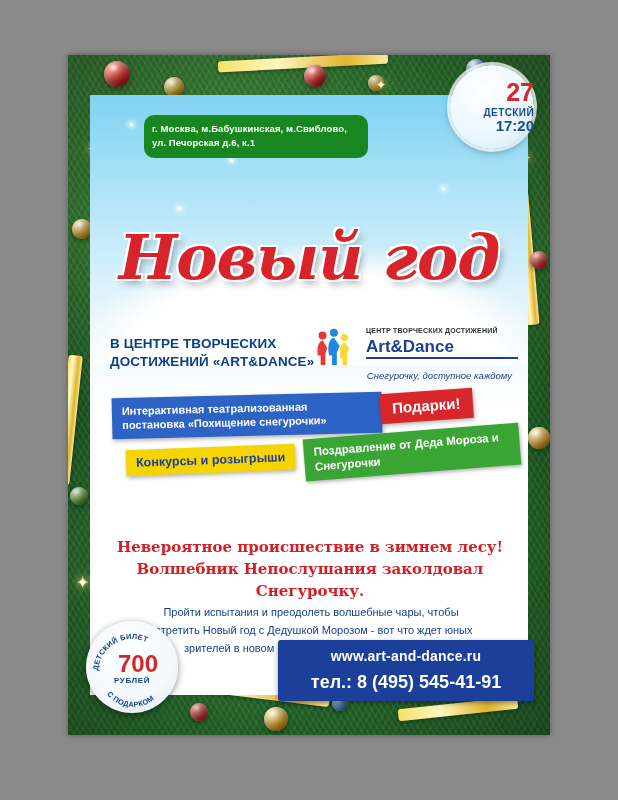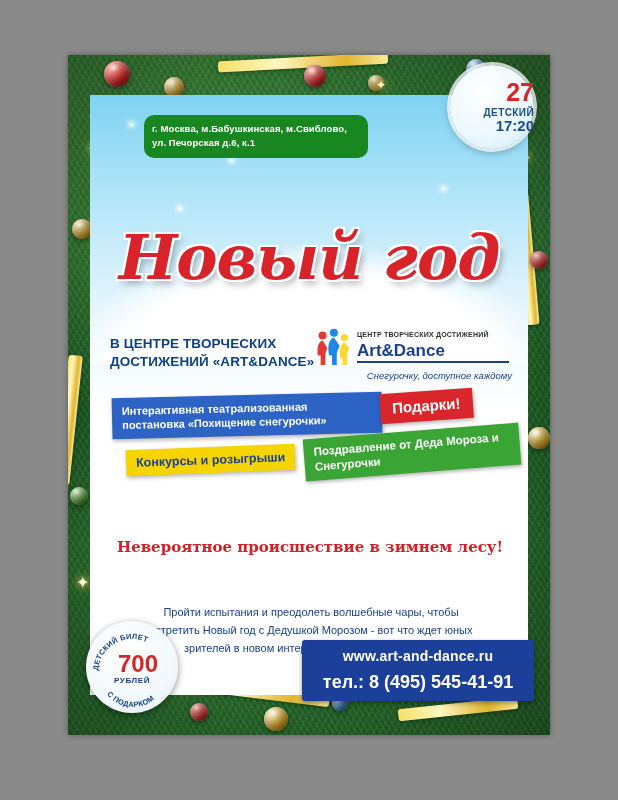--- a/index.html
+++ b/index.html
@@ -213,21 +213,21 @@
     letter-spacing: 0.1px;
   }
 
   .logo-block {
     position: absolute;
     right: 16px;
     top: 232px;
     width: 198px;
     text-align: left;
   }
-  .logo-row { display: flex; align-items: center; gap: 5px; }
+  .logo-row { display: flex; align-items: flex-start; gap: 14px; }
   .logo-mark { width: 38px; height: 40px; flex: 0 0 38px; position: relative; }
   .logo-text-top {
     font-size: 7px;
     color: #2f2f2f;
     letter-spacing: 0.2px;
     line-height: 1.25;
     font-weight: bold;
   }
   .logo-text-main {
     font-size: 17px;
@@ -355,21 +355,21 @@
 
   
   .contact {
     position: absolute;
     right: 16px;
     bottom: 34px;
     width: 212px;
     background: #1c3f9a;
     color: #ffffff;
     text-align: center;
-    padding: 8px 10px;
+    padding: 8px 22px;
     border-radius: 3px;
     box-shadow: 0 2px 5px rgba(0,0,0,0.4);
     z-index: 7;
   }
   .contact-site { font-size: 14px; font-weight: bold; letter-spacing: 0.2px; }
   .contact-phone { font-size: 18px; font-weight: bold; margin-top: 8px; }
 </style>
 </head>
 <body>
 
@@ -446,20 +446,21 @@
         <div class="logo-tag">Снегурочку, доступное каждому</div>
       </div>
 
       <div class="tag tag-blue" id="tag-show">Интерактивная театрализованная постановка «Похищение снегурочки»</div>
       <div class="tag tag-red" id="tag-gifts">Подарки!</div>
       <div class="tag tag-yellow" id="tag-contests">Конкурсы и розыгрыши</div>
       <div class="tag tag-green" id="tag-greeting">Поздравление от Деда Мороза и Снегурочки</div>
 
       <div class="headline">
         <div>Невероятное происшествие в зимнем лесу!</div>
+        <div>Волшебник Непослушания заколдовал Снегурочку.</div>
       </div>
 
       <div class="bodytext">Пройти испытания и преодолеть волшебные чары, чтобы встретить Новый год с Дедушкой Морозом - вот что ждет юных зрителей в новом интерактивном представлении.</div>
     </div>
 
     <div class="date-circle">
       <div class="date-day">27</div>
       <div class="date-month">ДЕТСКИЙ</div>
       <div class="date-time">17:20</div>
     </div>

